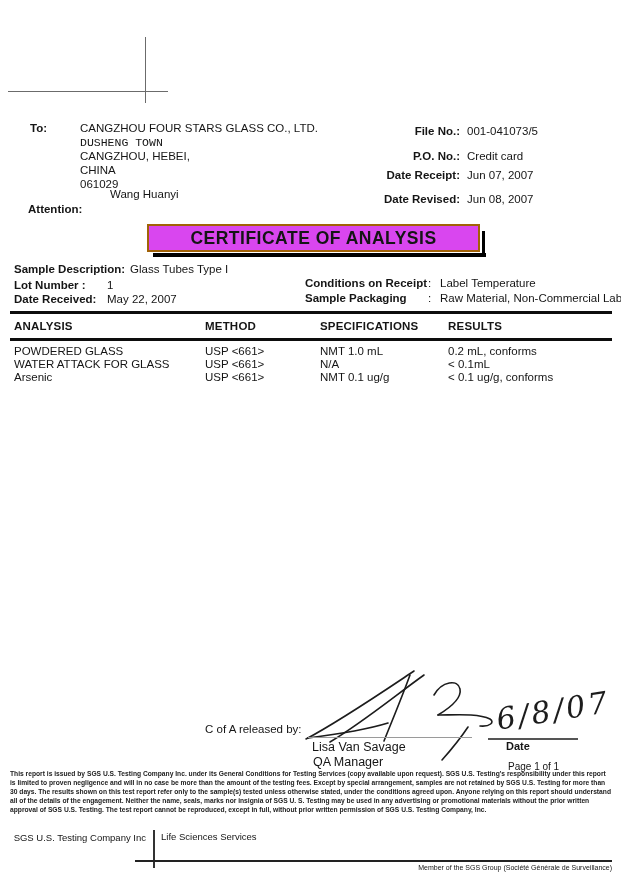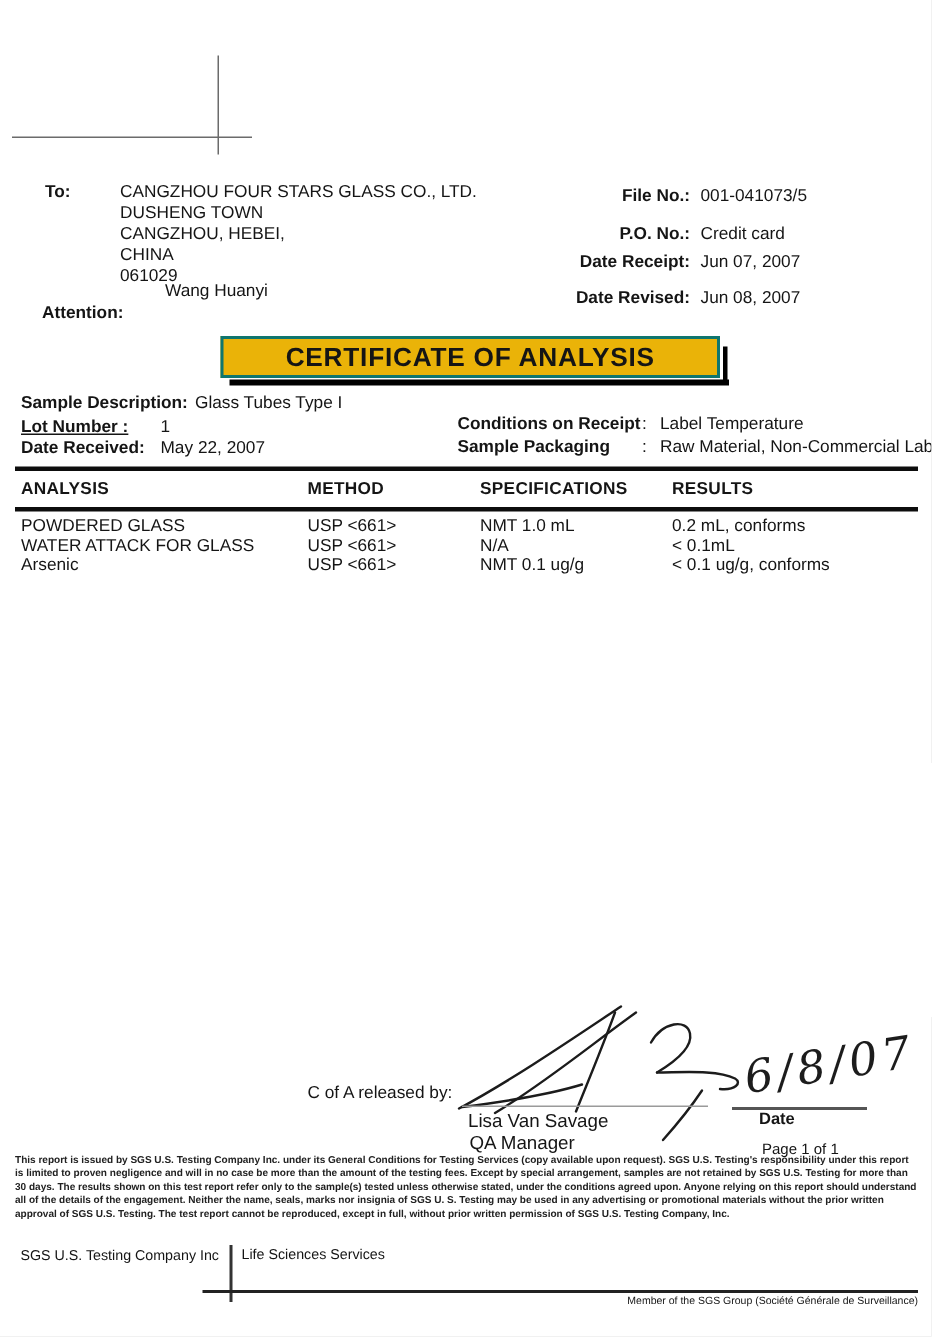--- a/index.html
+++ b/index.html
@@ -15,22 +15,22 @@
   .logo-text{left:36px;top:34px;font-size:54px;font-weight:bold;letter-spacing:-3px;color:#0b0b0b;}
   .logo-hline{left:8px;top:91px;width:160px;height:1px;background:#6b6b6b;}
   .logo-vline{left:145px;top:37px;width:1px;height:66px;background:#6b6b6b;}
   
   .fs11{font-size:11.5px;}
   .addr-line{left:80px;}
   
   .meta-label{left:280px;width:180px;text-align:right;font-weight:bold;font-size:11.5px;}
   .meta-value{left:467px;font-size:11.5px;}
   
-  .title-box{left:147px;top:224px;width:329px;height:24px;border:2px solid #0f766e;
-    text-align:center;line-height:24px;font-size:17.5px;font-weight:bold;letter-spacing:.5px;background:#eab308;}
+  .title-box{left:147px;top:224px;width:329px;height:24px;border:2px solid #a16207;
+    text-align:center;line-height:24px;font-size:17.5px;font-weight:bold;letter-spacing:.5px;background:#d946ef;}
   .title-shadow-b{left:153px;top:253px;width:333px;height:3.5px;background:#000;}
   .title-shadow-r{left:482px;top:231px;width:3px;height:25px;background:#000;}
   
   .rule-thick{left:10px;width:602px;height:3px;background:#0d0d0d;}
   
   .trow{position:absolute;left:0;width:621px;height:13px;}
   .trow span{position:absolute;top:0;white-space:nowrap;font-size:11.5px;}
   .trow .c0{left:14px;} .trow .c1{left:205px;} .trow .c2{left:320px;} .trow .c3{left:448px;}
   .thead span{font-weight:bold;letter-spacing:.2px;}
   
@@ -53,21 +53,21 @@
 </head>
 <body>
 
 <div class="page">
 
   <div class="abs logo-hline"></div>
   <div class="abs logo-vline"></div>
 
   <div class="abs b fs11" style="left:30px;top:122px;">To:</div>
   <div class="abs fs11 addr-line" style="top:122px;">CANGZHOU FOUR STARS GLASS CO., LTD.</div>
-  <div class="abs fs11 addr-line" style="top:136px;">DUSHENG TOWN</div>
+  <div class="abs fs11 addr-line" style="top:136px;font-family:Liberation Mono, monospace;">DUSHENG TOWN</div>
   <div class="abs fs11 addr-line" style="top:150px;">CANGZHOU, HEBEI,</div>
   <div class="abs fs11 addr-line" style="top:164px;">CHINA</div>
   <div class="abs fs11 addr-line" style="top:178px;">061029</div>
   <div class="abs b fs11" style="left:28px;top:203px;">Attention:</div>
   <div class="abs fs11" style="left:110px;top:188px;">Wang Huanyi</div>
 
   <div class="abs meta-label" style="top:125px;">File No.:</div>
   <div class="abs meta-value" style="top:125px;">001-041073/5</div>
   <div class="abs meta-label" style="top:150px;">P.O. No.:</div>
   <div class="abs meta-value" style="top:150px;">Credit card</div>
@@ -75,21 +75,21 @@
   <div class="abs meta-value" style="top:169px;">Jun 07, 2007</div>
   <div class="abs meta-label" style="top:193px;">Date Revised:</div>
   <div class="abs meta-value" style="top:193px;">Jun 08, 2007</div>
 
   <div class="abs title-box">CERTIFICATE OF ANALYSIS</div>
   <div class="abs title-shadow-b"></div>
   <div class="abs title-shadow-r"></div>
 
   <div class="abs b fs11" style="left:14px;top:263px;">Sample Description:</div>
   <div class="abs fs11" style="left:130px;top:263px;">Glass Tubes Type I</div>
-  <div class="abs b fs11" style="left:14px;top:279px;text-decoration:underline;">Lot Number :</div>
+  <div class="abs b fs11" style="left:14px;top:279px;">Lot Number :</div>
   <div class="abs fs11" style="left:107px;top:279px;">1</div>
   <div class="abs b fs11" style="left:14px;top:293px;">Date Received:</div>
   <div class="abs fs11" style="left:107px;top:293px;">May 22, 2007</div>
 
   <div class="abs b fs11" style="left:305px;top:277px;">Conditions on Receipt</div>
   <div class="abs fs11" style="left:428px;top:277px;">:</div>
   <div class="abs fs11" style="left:440px;top:277px;">Label Temperature</div>
   <div class="abs b fs11" style="left:305px;top:292px;">Sample Packaging</div>
   <div class="abs fs11" style="left:428px;top:292px;">:</div>
   <div class="abs fs11" style="left:440px;top:292px;">Raw Material, Non-Commercial Label</div>

